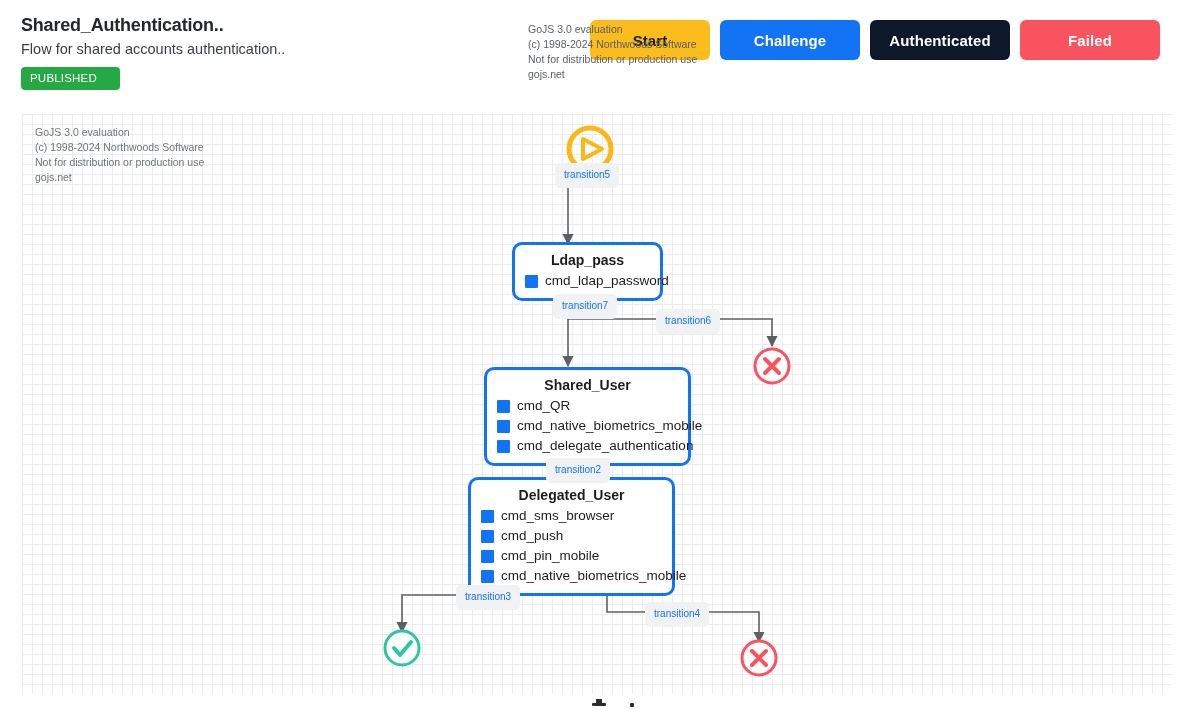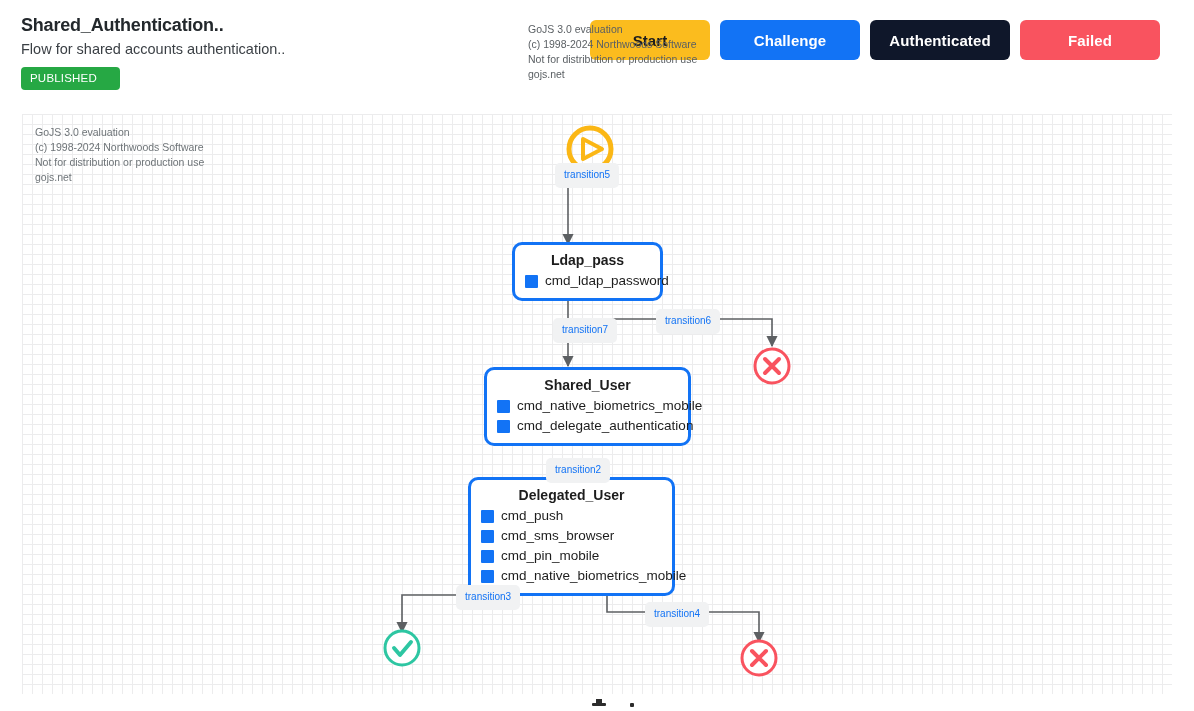--- a/index.html
+++ b/index.html
@@ -178,50 +178,54 @@
       <div class="cmd-row">
         <span class="cmd-sq"></span>
         <span class="cmd-label">cmd_ldap_password</span>
       </div>
     </div>
 
     <div class="node" id="node-shared" style="left:462px; top:253px; width:207px;">
       <div class="node-title">Shared_User</div>
       <div class="cmd-row">
         <span class="cmd-sq"></span>
+        <span class="cmd-label">cmd_QR</span>
+      </div>
+      <div class="cmd-row">
+        <span class="cmd-sq"></span>
         <span class="cmd-label">cmd_native_biometrics_mobile</span>
       </div>
       <div class="cmd-row">
         <span class="cmd-sq"></span>
         <span class="cmd-label">cmd_delegate_authentication</span>
       </div>
     </div>
 
     <div class="node" id="node-delegated" style="left:446px; top:363px; width:207px;">
       <div class="node-title">Delegated_User</div>
       <div class="cmd-row">
         <span class="cmd-sq"></span>
+        <span class="cmd-label">cmd_sms_browser</span>
+      </div>
+      <div class="cmd-row">
+        <span class="cmd-sq"></span>
         <span class="cmd-label">cmd_push</span>
       </div>
       <div class="cmd-row">
         <span class="cmd-sq"></span>
-        <span class="cmd-label">cmd_sms_browser</span>
-      </div>
-      <div class="cmd-row">
-        <span class="cmd-sq"></span>
         <span class="cmd-label">cmd_pin_mobile</span>
       </div>
       <div class="cmd-row">
         <span class="cmd-sq"></span>
         <span class="cmd-label">cmd_native_biometrics_mobile</span>
       </div>
     </div>
 
     <div class="tlabel" style="left:533px; top:49px;">transition5</div>
-    <div class="tlabel" style="left:531px; top:180px;margin-top:24px;">transition7</div>
+    <div class="tlabel" style="left:531px; top:180px;">transition7</div>
     <div class="tlabel" style="left:634px; top:195px;">transition6</div>
     <div class="tlabel" style="left:524px; top:344px;">transition2</div>
     <div class="tlabel" style="left:434px; top:471px;">transition3</div>
     <div class="tlabel" style="left:623px; top:488px;">transition4</div>
 
   </div>
 
   <div class="bottom-strip">
     <svg width="1194" height="17">
       <g fill="#2c2c2c">

